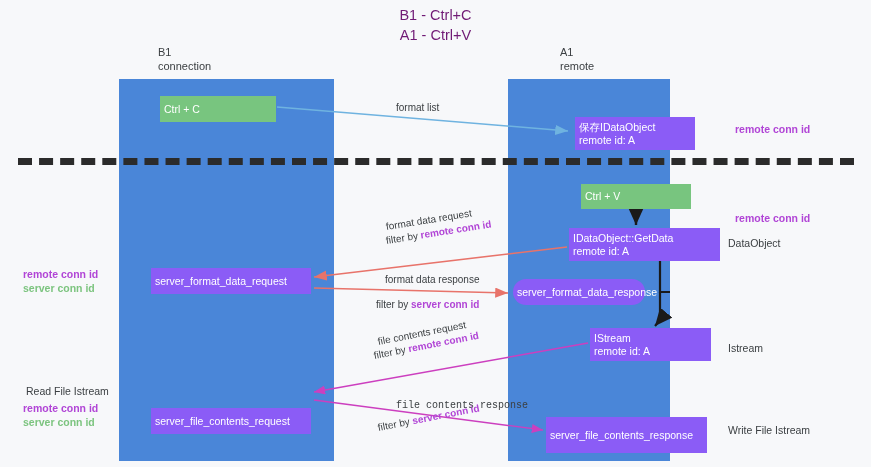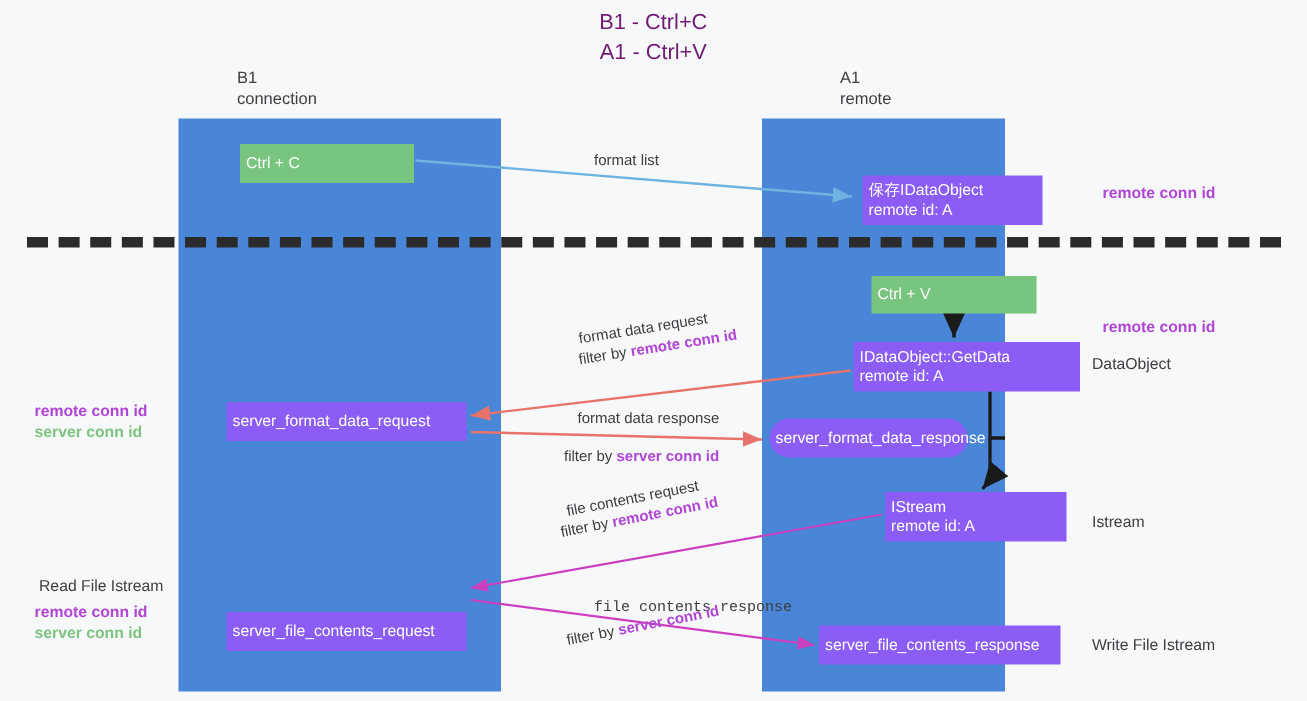--- a/index.html
+++ b/index.html
@@ -36,21 +36,21 @@
   .node.orange{background:#8b5cf6;}
 
   #n-ctrlc{left:160px;top:96px;width:116px;height:26px;}
   #n-dataobj{left:575px;top:117px;width:120px;height:33px;}
   #n-ctrlv{left:581px;top:184px;width:110px;height:25px;}
   #n-getdata{left:569px;top:228px;width:151px;height:33px;}
   #n-fmtreq{left:151px;top:268px;width:160px;height:26px;}
   #n-fmtresp{left:513px;top:279px;width:132px;height:26px;border-radius:13px;}
   #n-istream{left:590px;top:328px;width:121px;height:33px;}
   #n-filereq{left:151px;top:384px;width:160px;height:26px;margin-top:24px;}
-  #n-fileresp{left:546px;top:417px;width:161px;height:26px;}
+  #n-fileresp{left:546px;top:417px;width:161px;height:36px;}
 
   .side-label{
     position:absolute;font-size:10.5px;line-height:1.3;color:#3c4043;
     white-space:nowrap;
   }
   .remote-id{color:#b145d6;font-weight:bold;}
   .server-id{color:#7cc47f;font-weight:bold;}
 
   #sl-remote-top{left:735px;top:123px;}
   #sl-remote-mid{left:735px;top:212px;}

